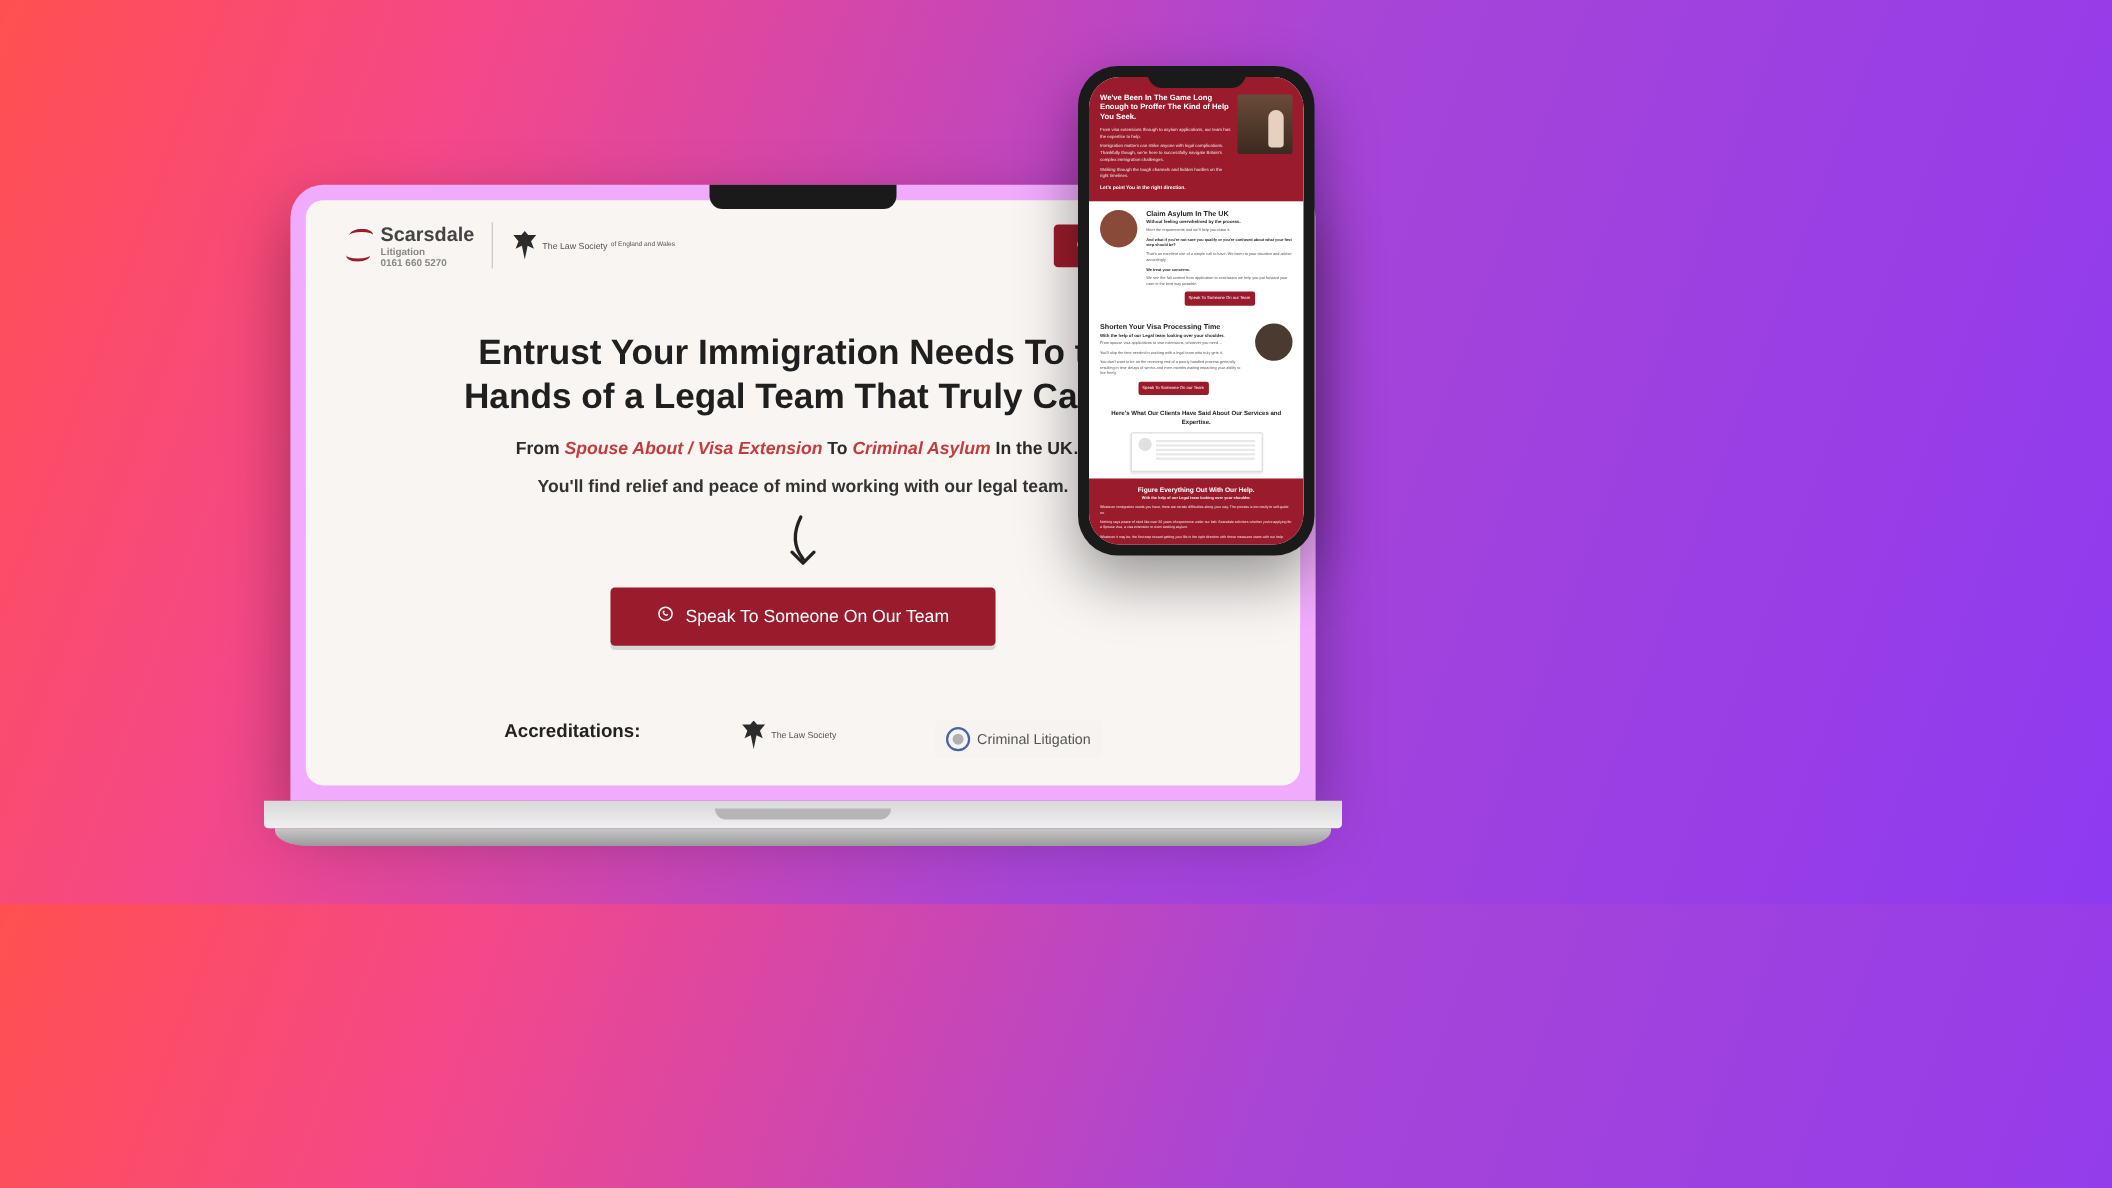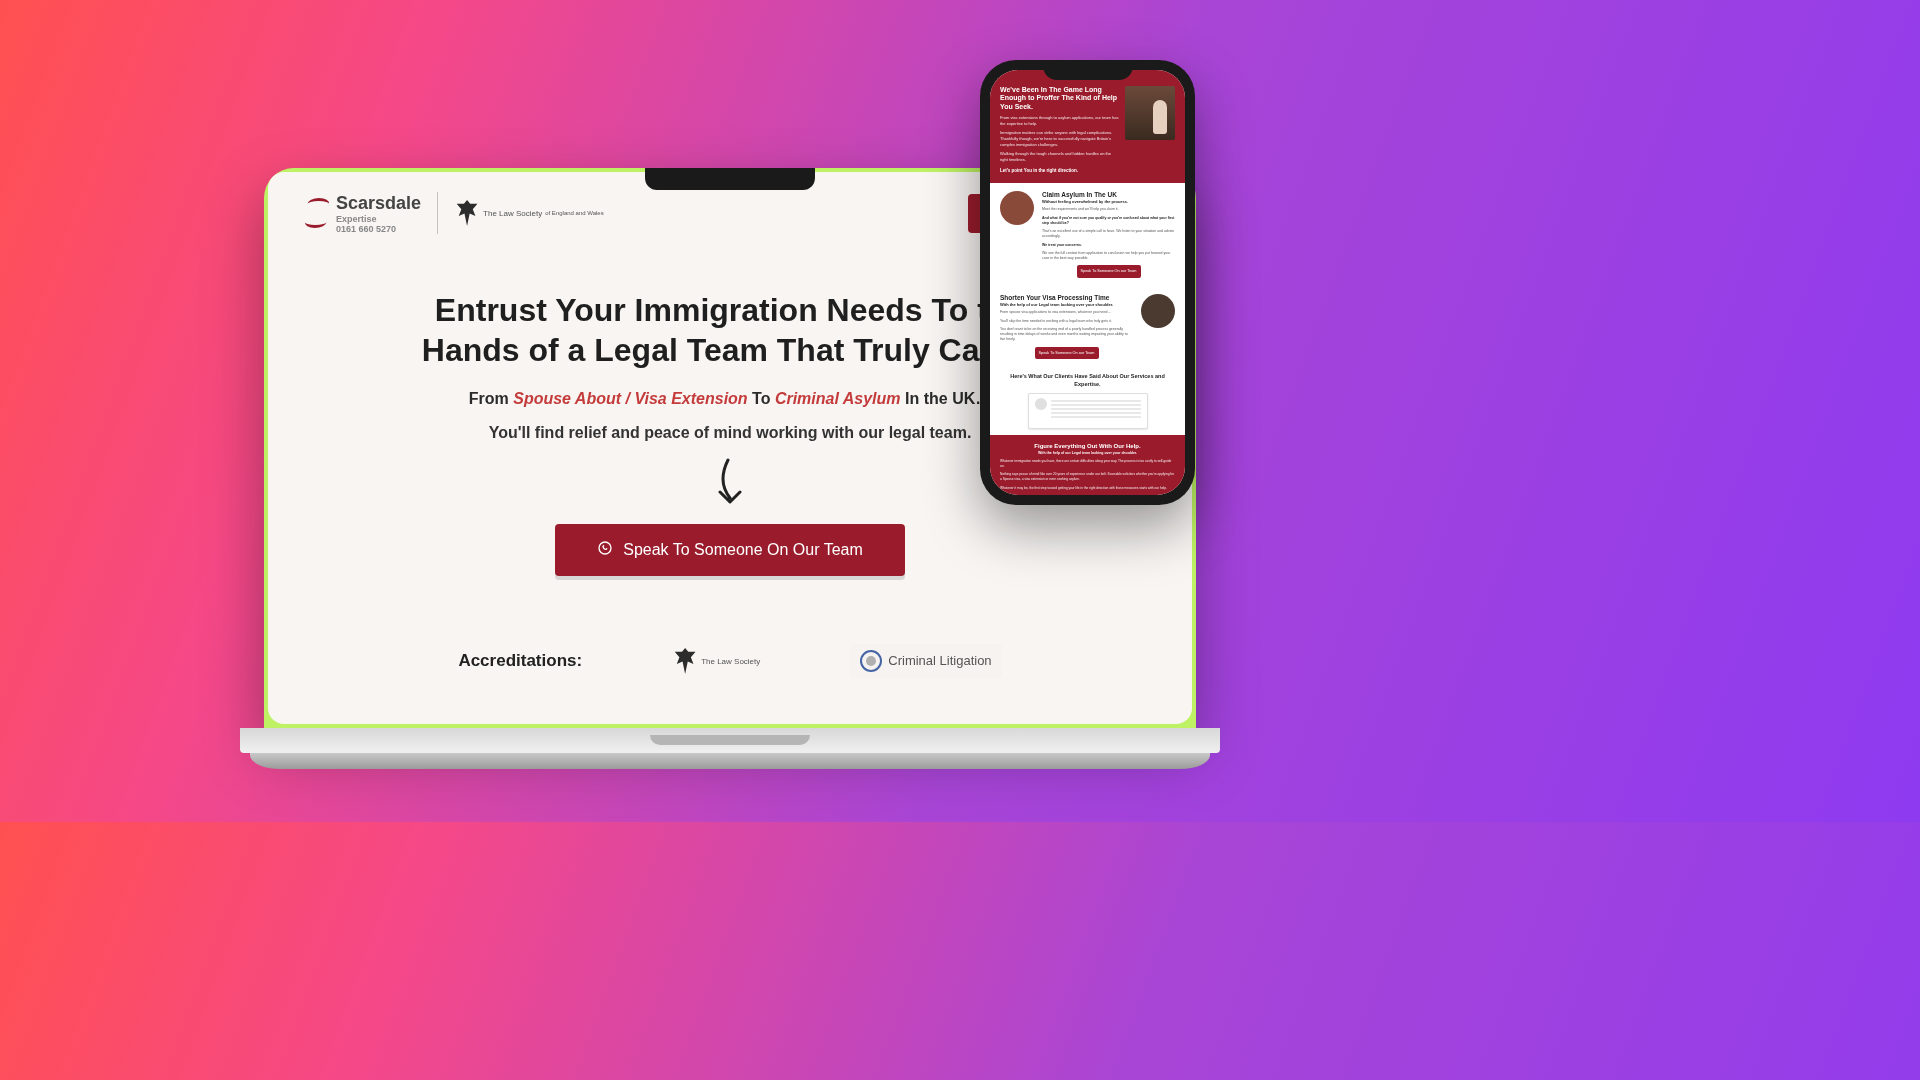--- a/index.html
+++ b/index.html
@@ -16,23 +16,23 @@
     .laptop {
       position: absolute;
       left: 240px;
       top: 168px;
       width: 980px;
       height: 615px;
     }
     .laptop-bezel {
       position: absolute;
       top: 0; left: 24px; right: 24px; bottom: 55px;
-      background: #bef264;
+      background: #f0abfc;
       border-radius: 30px 30px 0 0;
-      padding: 4px;
+      padding: 14px;
       box-shadow: 0 25px 60px rgba(0,0,0,.35);
     }
     .laptop-notch {
       position: absolute;
       top: 0; left: 50%; transform: translateX(-50%);
       width: 170px; height: 22px;
       background: #1a1a1a;
       border-radius: 0 0 12px 12px;
       z-index: 5;
     }
@@ -114,21 +114,21 @@
     }
     .arrow-down svg { width:100%; height:100%; }
     .hero-cta {
       background:#9a1c2c; color:#fff; border:none;
       padding: 16px 42px; font-size:16px; border-radius:4px;
       display:inline-flex; align-items:center; gap:10px;
       box-shadow: 0 4px 0 rgba(0,0,0,.12);
       cursor:pointer;
     }
 
-    .accreds { display:flex; align-items:center; justify-content:center; gap:90px; padding:38px 0 32px; }
+    .accreds { display:flex; align-items:flex-start; justify-content:center; gap:90px; padding:38px 0 32px; }
     .accreds-label { font-weight:800; color:#222; font-size:17px; filter: blur(.3px);}
     .crim-badge { display:flex; align-items:center; gap:6px; background:#f6f3f1; padding:6px 10px; border-radius:4px;}
     .crim-dot { width:22px; height:22px; border:2px solid #4665a5; border-radius:50%; position:relative;}
     .crim-dot::after{content:"";position:absolute;inset:4px;background:#b0b0b0;border-radius:50%;}
 
     
     .phone {
       position: absolute;
       left: 980px; top: 60px;
       width: 215px; height: 445px;
@@ -201,21 +201,21 @@
   <div class="laptop-bezel">
     <div class="laptop-notch"></div>
     <div class="laptop-screen">
 
       <div class="page-header">
         <div class="brand">
           <div class="brand-mark">
             <span class="s"></span>
             <span>
               <span style="font-size:18px;">Scarsdale</span>
-              <span class="brand-sub">Expertise</span>
+              <span class="brand-sub">Litigation</span>
               <span class="brand-sub">0161 660 5270</span>
             </span>
           </div>
           <div class="brand-sep"></div>
           <div class="lawsoc-logo">
             <div class="crest"></div>
             <span>The Law Society</span>
             <span style="font-size:6px">of England and Wales</span>
           </div>
         </div>

